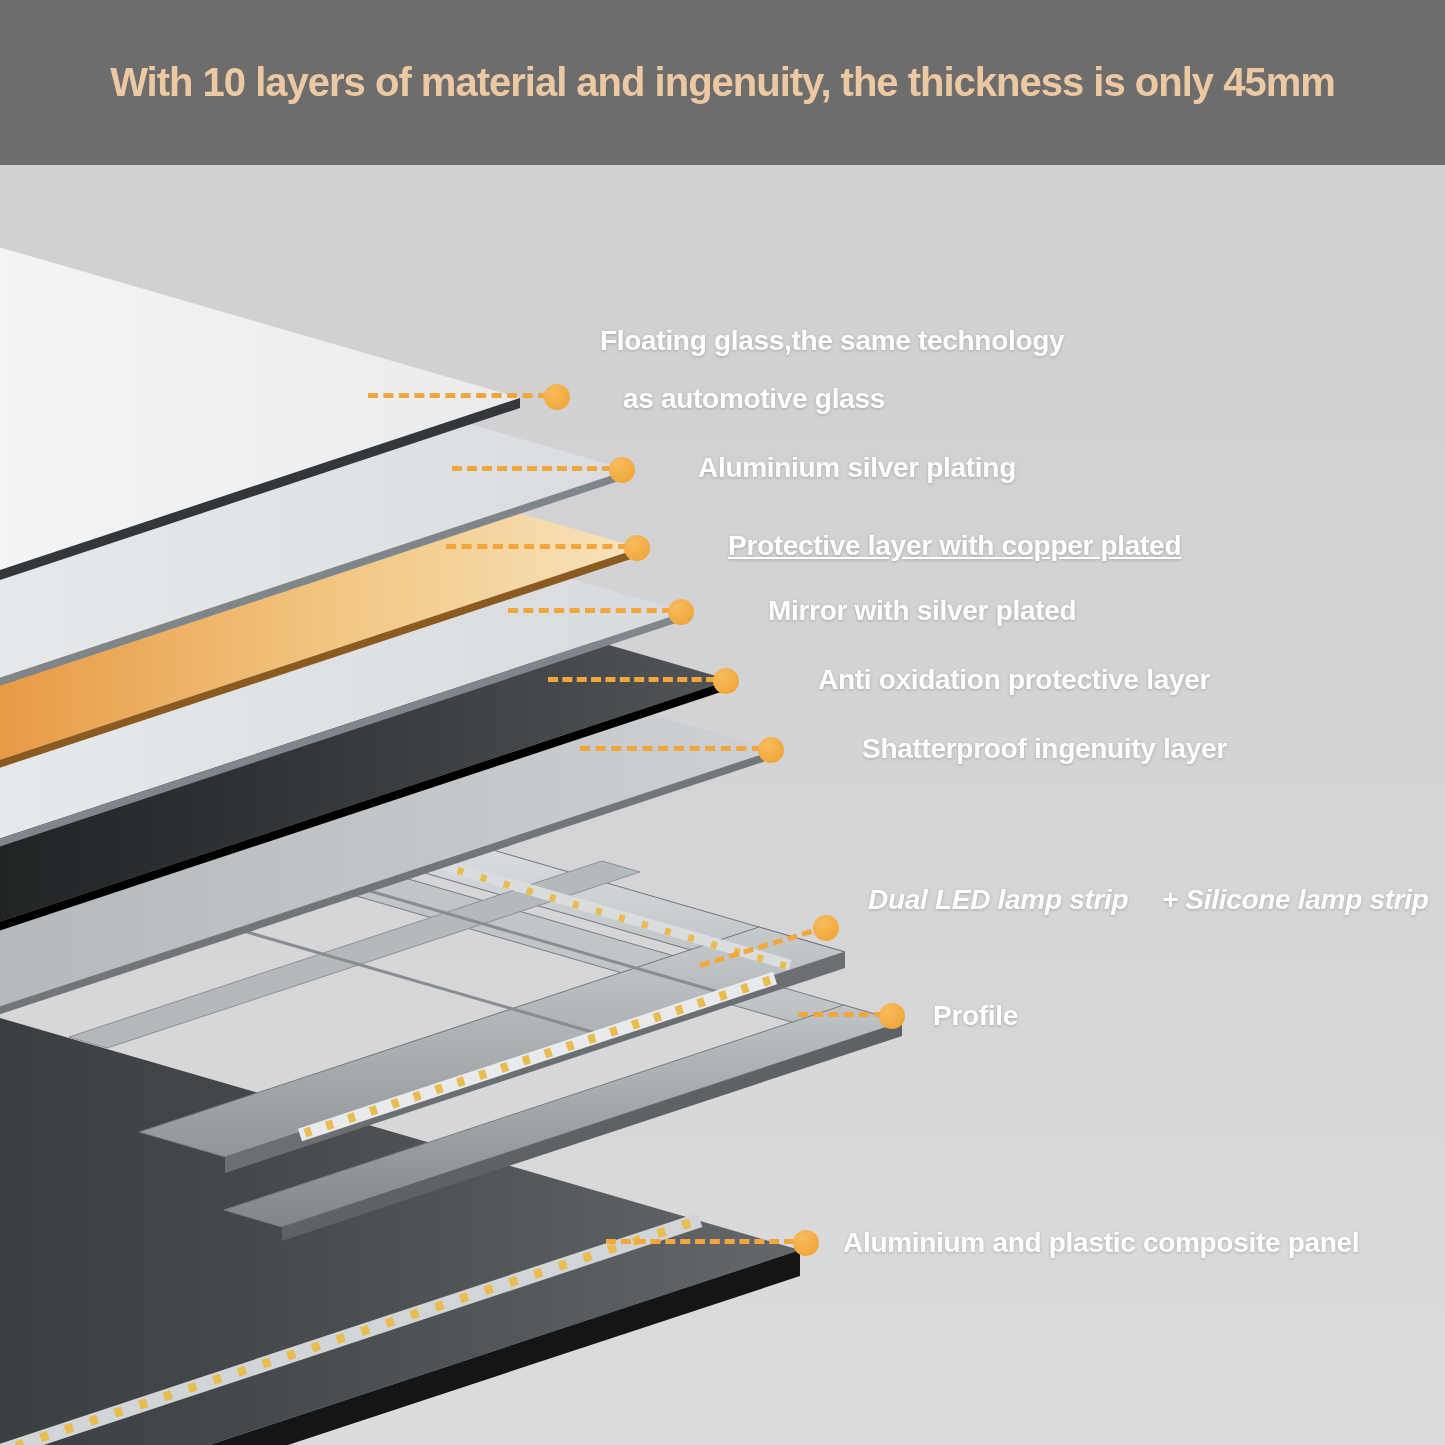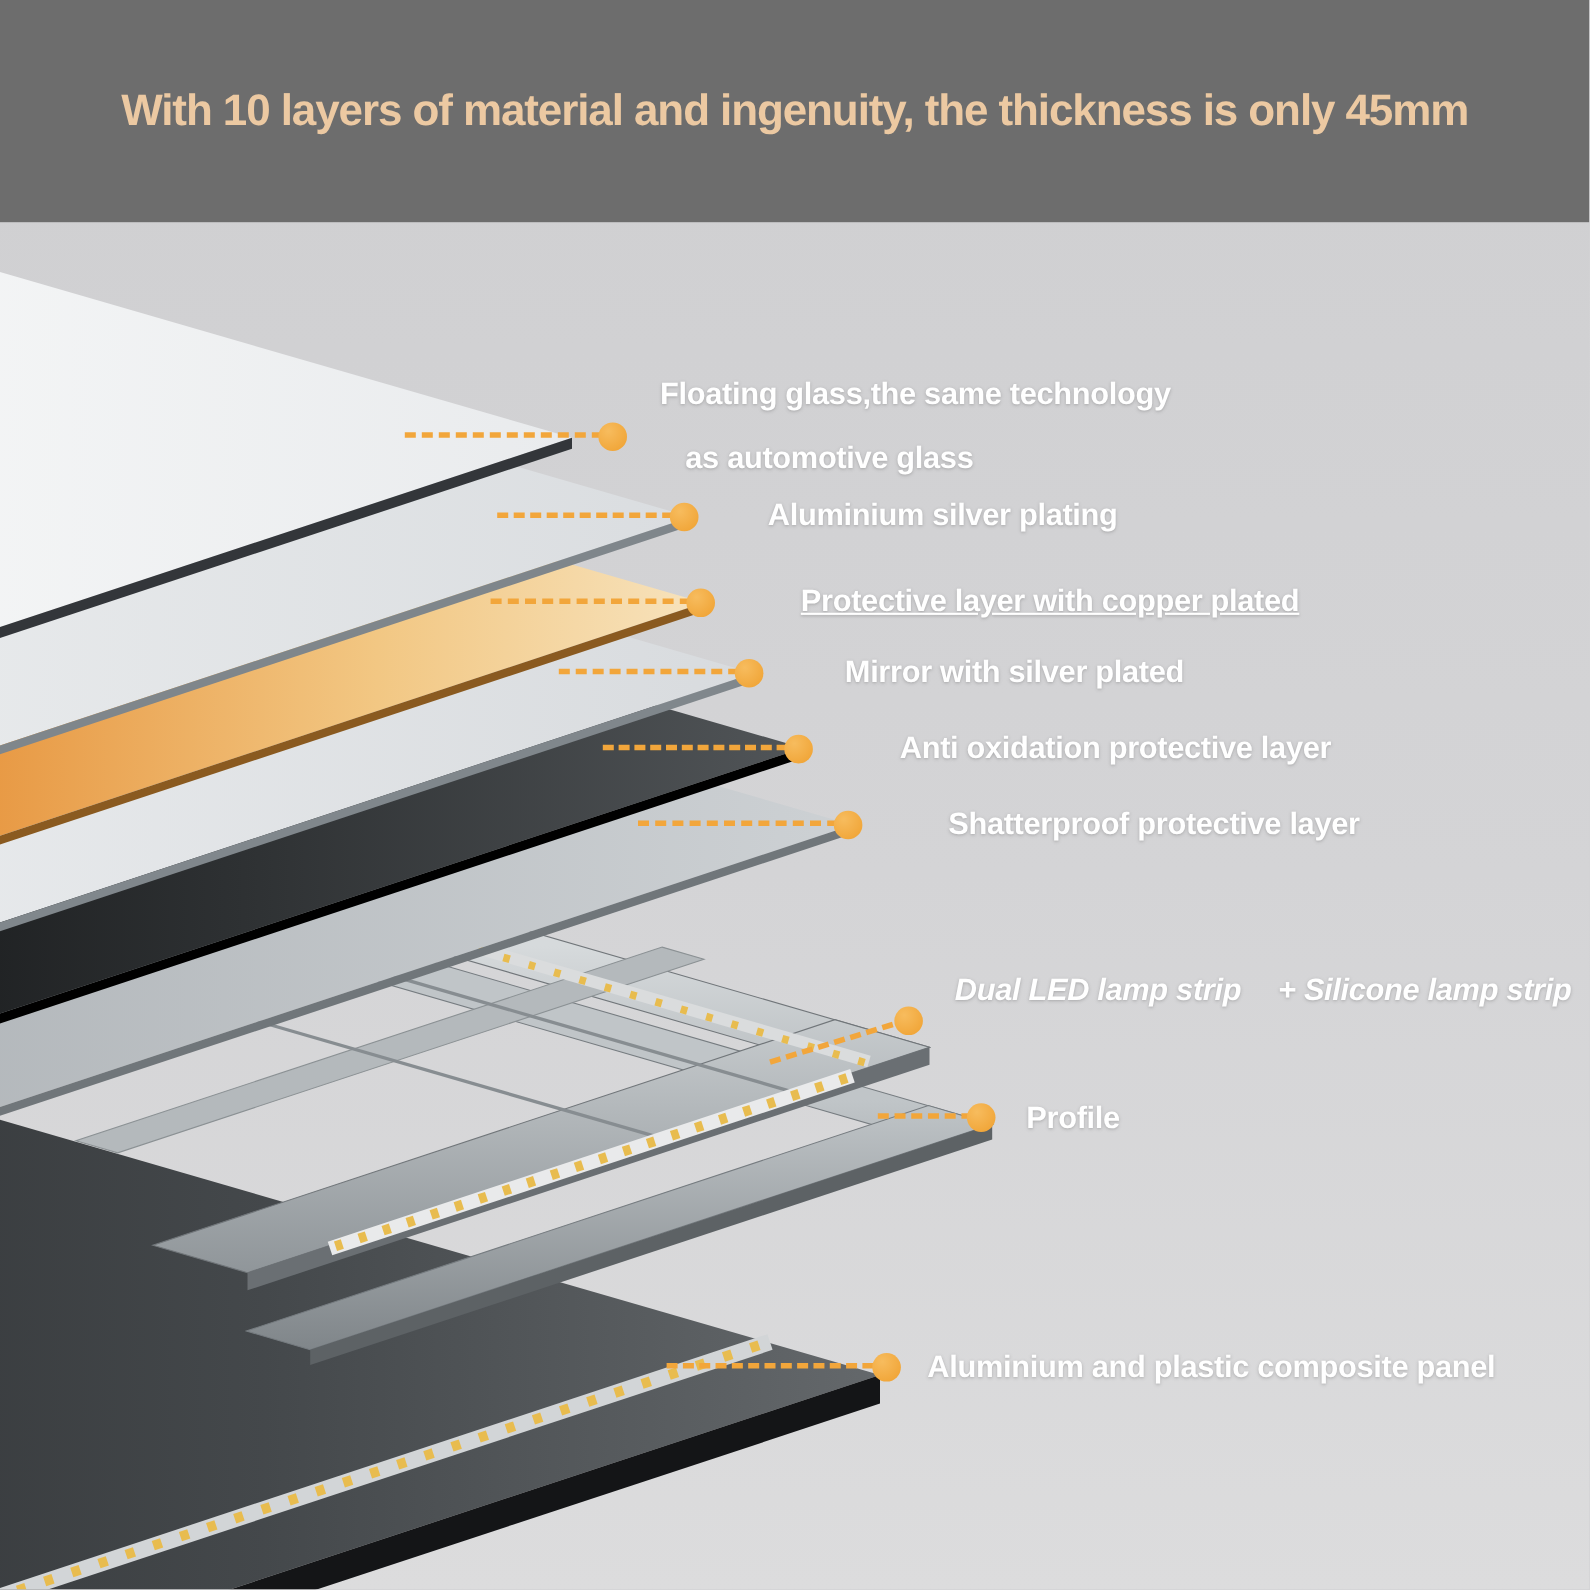--- a/index.html
+++ b/index.html
@@ -3,21 +3,21 @@
 <meta charset="utf-8">
 <style>
   html,body{margin:0;padding:0;background:#d3d3d5;}
   .page{
     position:relative;width:1445px;height:1445px;overflow:hidden;
     background:linear-gradient(180deg,#cfcfd1 0%,#d4d4d6 55%,#dcdcdd 100%);
     font-family:"Liberation Sans", sans-serif;
   }
   .scene{position:absolute;left:0;top:0;}
   .header{
-    position:absolute;left:0;top:0;width:1445px;height:202px;
+    position:absolute;left:0;top:0;width:1445px;height:165px;
     background:#6D6D6D;display:flex;align-items:center;justify-content:center;
     z-index:5;
   }
   .header h1{
     margin:0;font-size:40px;font-weight:700;color:#ECC9A2;
     letter-spacing:-1px;white-space:nowrap;
   }
   .ann-text{
     position:absolute;color:#FFFFFF;font-weight:700;font-size:28px;
     letter-spacing:-0.3px;white-space:nowrap;z-index:4;
@@ -156,29 +156,29 @@
   <div class="dot" style="left:544px;top:384px;"></div>
   <div class="dot" style="left:609px;top:457px;"></div>
   <div class="dot" style="left:624px;top:535px;"></div>
   <div class="dot" style="left:668px;top:599px;"></div>
   <div class="dot" style="left:713px;top:668px;"></div>
   <div class="dot" style="left:758px;top:737px;"></div>
   <div class="dot" style="left:813px;top:915px;"></div>
   <div class="dot" style="left:879px;top:1003px;"></div>
   <div class="dot" style="left:793px;top:1230px;"></div>
 
-  <div class="ann-text" style="left:600px;top:325px;margin-top:17px;">
+  <div class="ann-text" style="left:600px;top:325px;">
     <span>Floating glass,the same technology</span>
     <span class="line2">as automotive glass</span>
   </div>
   <div class="ann-text" style="left:698px;top:452px;">Aluminium silver plating</div>
   <div class="ann-text" style="left:728px;top:530px;text-decoration:underline;">Protective layer with copper plated</div>
   <div class="ann-text" style="left:818px;top:664px;">Anti oxidation protective layer</div>
   <div class="ann-text" style="left:768px;top:595px;">Mirror with silver plated</div>
-  <div class="ann-text" style="left:862px;top:733px;">Shatterproof protective layer</div>
+  <div class="ann-text" style="left:862px;top:733px;">Shatterproof ingenuity layer</div>
   <div class="ann-text" style="left:868px;top:884px;font-style:italic;">
     <span>Dual LED lamp strip</span>
     <span class="extra">+ Silicone lamp strip</span>
   </div>
   <div class="ann-text" style="left:933px;top:1000px;text-align:center;">Profile</div>
   <div class="ann-text" style="left:843px;top:1227px;">Aluminium and plastic composite panel</div>
 
 </div>
 
 </body></html>

